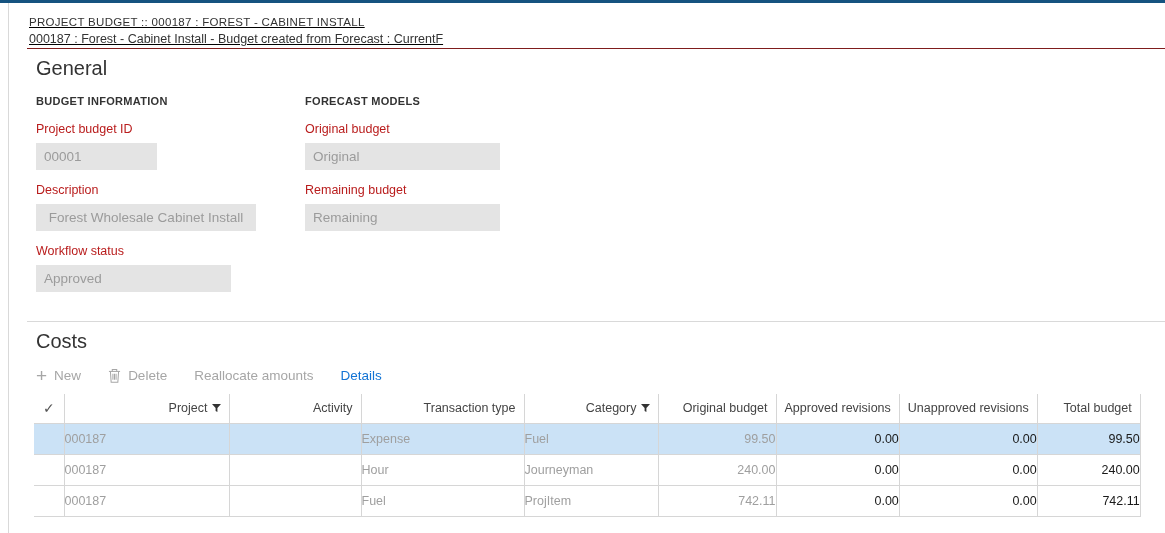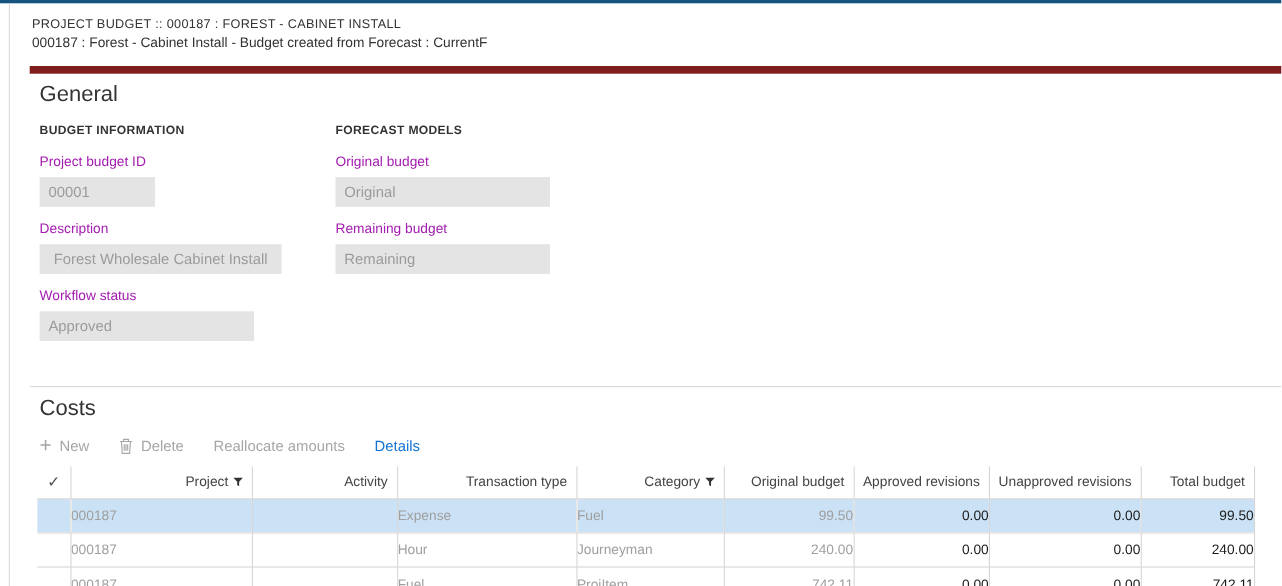--- a/index.html
+++ b/index.html
@@ -4,39 +4,39 @@
 <style>
   * { margin:0; padding:0; box-sizing:border-box; }
   html,body { width:1165px; height:533px; background:#ffffff; overflow:hidden;
               font-family:"Liberation Sans","DejaVu Sans",sans-serif; }
 
   .top-bar { height:3px; background:#155380; width:100%; }
   .left-rule { position:absolute; left:8px; top:3px; bottom:0; width:1px; background:#d9d9d9; }
 
   .content { margin-left:27px; position:relative; }
 
-  .page-header { padding:11px 2px 12px; border-bottom:7px solid #7f1d1d; }
+  .page-header { padding:11px 2px 0; border-bottom:1px solid #7f1d1d;text-decoration:underline; }
   .page-title { font-size:11.5px; color:#333; letter-spacing:.3px; line-height:17px; }
   .page-subtitle { font-size:12.5px; color:#333; line-height:17px; }
 
   .section { padding:5px 0 10px 9px; }
-  .section-general { border-bottom:1px solid #d9d9d9; padding-bottom:28px; }
+  .section-general { border-bottom:1px solid #d9d9d9; padding-bottom:16px; }
   h2.section-heading { font-size:20px; font-weight:300; color:#333; margin:3px 0 15px; }
 
   .groups { display:flex; }
   .group-col1 { width:221px; margin-right:48px; }
   .group-col2 { width:200px; }
   .group-title { font-size:11px; font-weight:bold; color:#333; letter-spacing:.3px; margin-bottom:15px; }
 
   .field { margin-bottom:13px; }
-  .field-label { display:block; font-size:12.5px; color:#a21caf; margin-bottom:7px; }
+  .field-label { display:block; font-size:12.5px; color:#b91c1c; margin-bottom:7px; }
   .field-input { display:block; height:27px; line-height:27px; background:#e4e4e4; border:none;
                  color:#9b9b9b; font-size:13.5px; padding:0 8px;
                  font-family:"Liberation Sans","DejaVu Sans",sans-serif; }
-  .w-105 { width:105px; } .w-163 { width:195px; } .w-220 { width:220px;text-align:center; }
+  .w-105 { width:121px; } .w-163 { width:195px; } .w-220 { width:220px;text-align:center; }
 
   .toolbar { display:flex; align-items:center; gap:27px; margin:14px 0 11px; font-size:13.5px; }
   .tb-item { display:flex; align-items:center; color:#a6a6a6; cursor:default; }
   .tb-item.enabled { color:#1273d4; cursor:pointer; }
   .plus-glyph { font-size:19px; font-weight:300; margin-right:7px; line-height:14px; }
   .trash-svg { margin-right:7px; }
 
   table.grid { border-collapse:collapse; margin-left:-2px; table-layout:fixed; }
   .grid th, .grid td { border-right:1px solid #d6d6d6; border-bottom:1px solid #d6d6d6;
                        font-weight:normal; font-size:12.5px; overflow:hidden; white-space:nowrap; }

